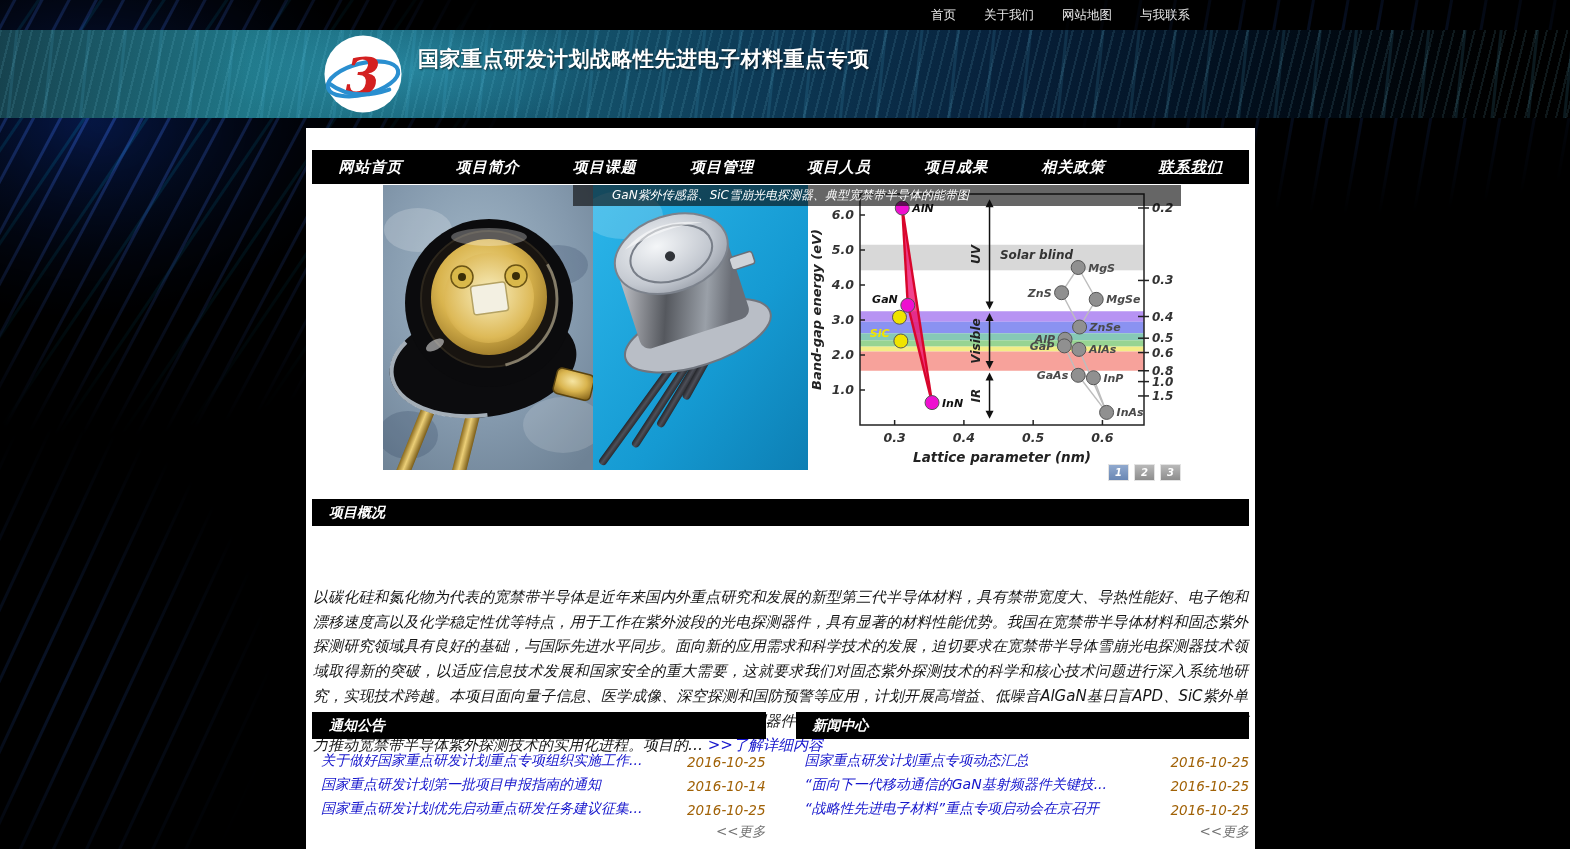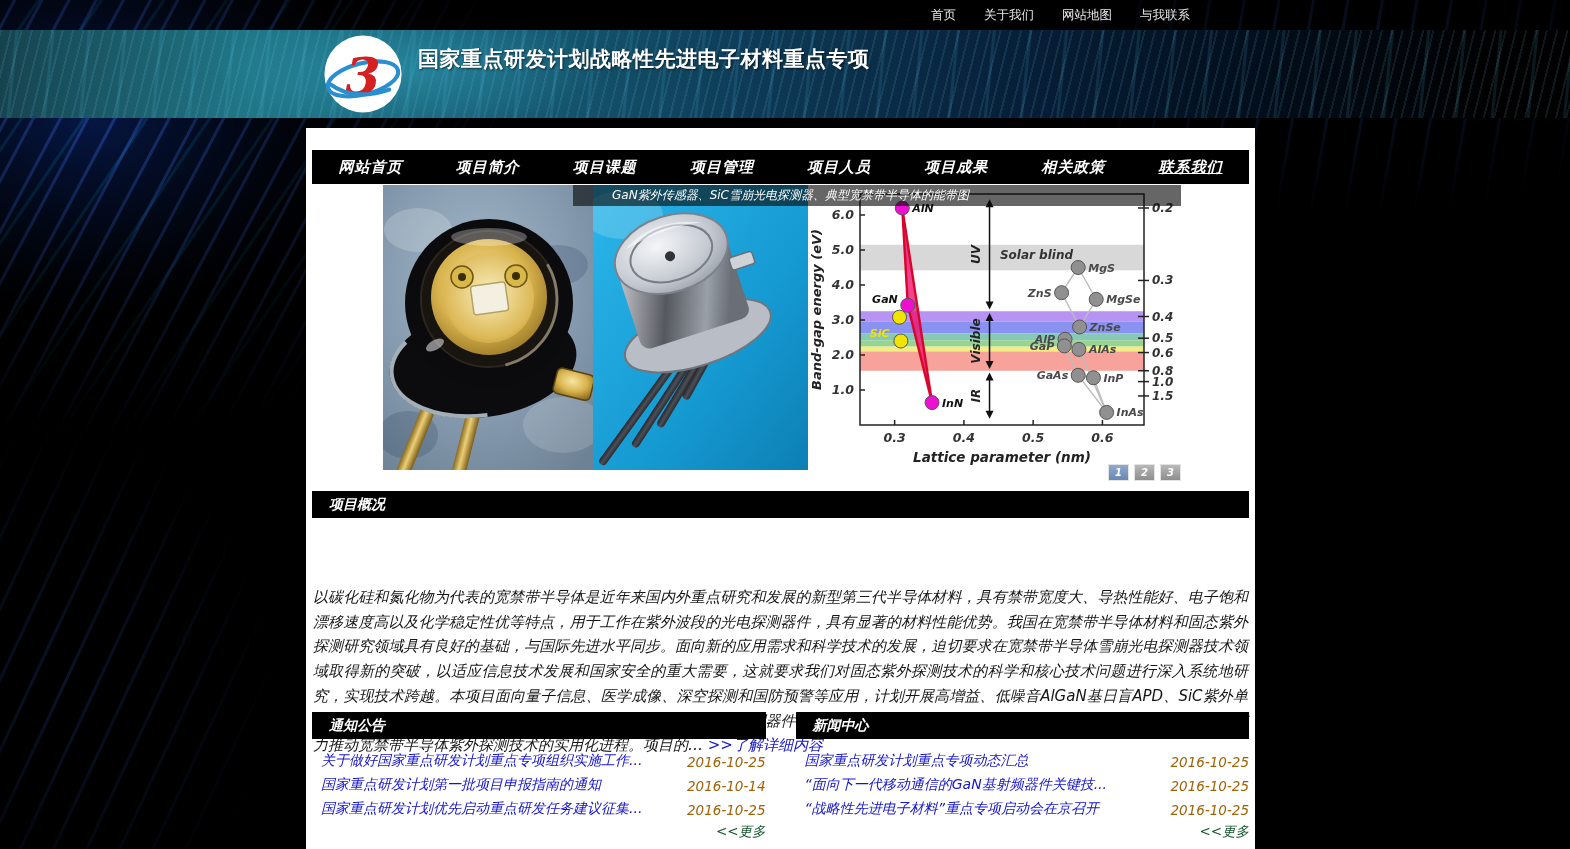--- a/index.html
+++ b/index.html
@@ -56,36 +56,36 @@
   .caption{position:absolute;left:190px;top:0;right:0;height:21px;background:rgba(8,8,8,.62);
     color:#fff;font-size:12px;display:flex;align-items:center;padding-left:39px;box-sizing:border-box;}
   .pager{position:absolute;right:0;top:279px;display:flex;gap:5px;}
   .pg{width:19px;height:15px;font-size:10px;font-weight:bold;color:#fff;display:flex;align-items:center;
     justify-content:center;background:linear-gradient(#b9b9b9,#8d8d8d);border:1px solid #e3e3e3;cursor:pointer;}
   .pg.active{background:linear-gradient(#90a9ce,#6a87b4);}
 
   
   .sec-bar{position:absolute;left:6px;right:6px;height:27px;background:#000;color:#fff;
     font-size:14px;font-weight:bold;display:flex;align-items:center;padding-left:17px;box-sizing:border-box;}
-  .bar-overview{top:363px;}
+  .bar-overview{top:371px;}
 
   .overview-text{position:absolute;top:414px;left:7px;right:7px;font-size:15px;line-height:24.7px;
     color:#151515;text-align:justify;margin-top:43px;}
   .overview-text a{color:#1414cc;text-decoration:none;cursor:pointer;}
 
   
   .cols{position:absolute;top:584px;left:6px;right:6px;display:flex;gap:30px;}
   .col{flex:1;min-width:0;}
   .col-bar{height:27px;background:#000;color:#fff;font-weight:bold;font-size:14px;display:flex;
     align-items:center;padding-left:17px;}
   .news-list{padding:7px 0 0 9px;}
   .news-row{display:flex;height:24px;align-items:flex-end;font-size:14px;}
   .news-title{flex:1;color:#1414cc;white-space:nowrap;overflow:hidden;cursor:pointer;}
   .news-date{color:#a16207;font-size:13.5px;flex:none;}
-  .more{text-align:right;color:#14532d;font-size:13.5px;margin-top:5px;cursor:pointer;}
+  .more{text-align:right;color:#737373;font-size:13.5px;margin-top:5px;cursor:pointer;}
 </style>
 </head>
 <body>
 
 <div class="streaks-tl"></div>
 <div class="streaks-tr"></div>
 <div class="streaks-bl"></div>
 
 <div class="topbar">
   <a>首页</a>

